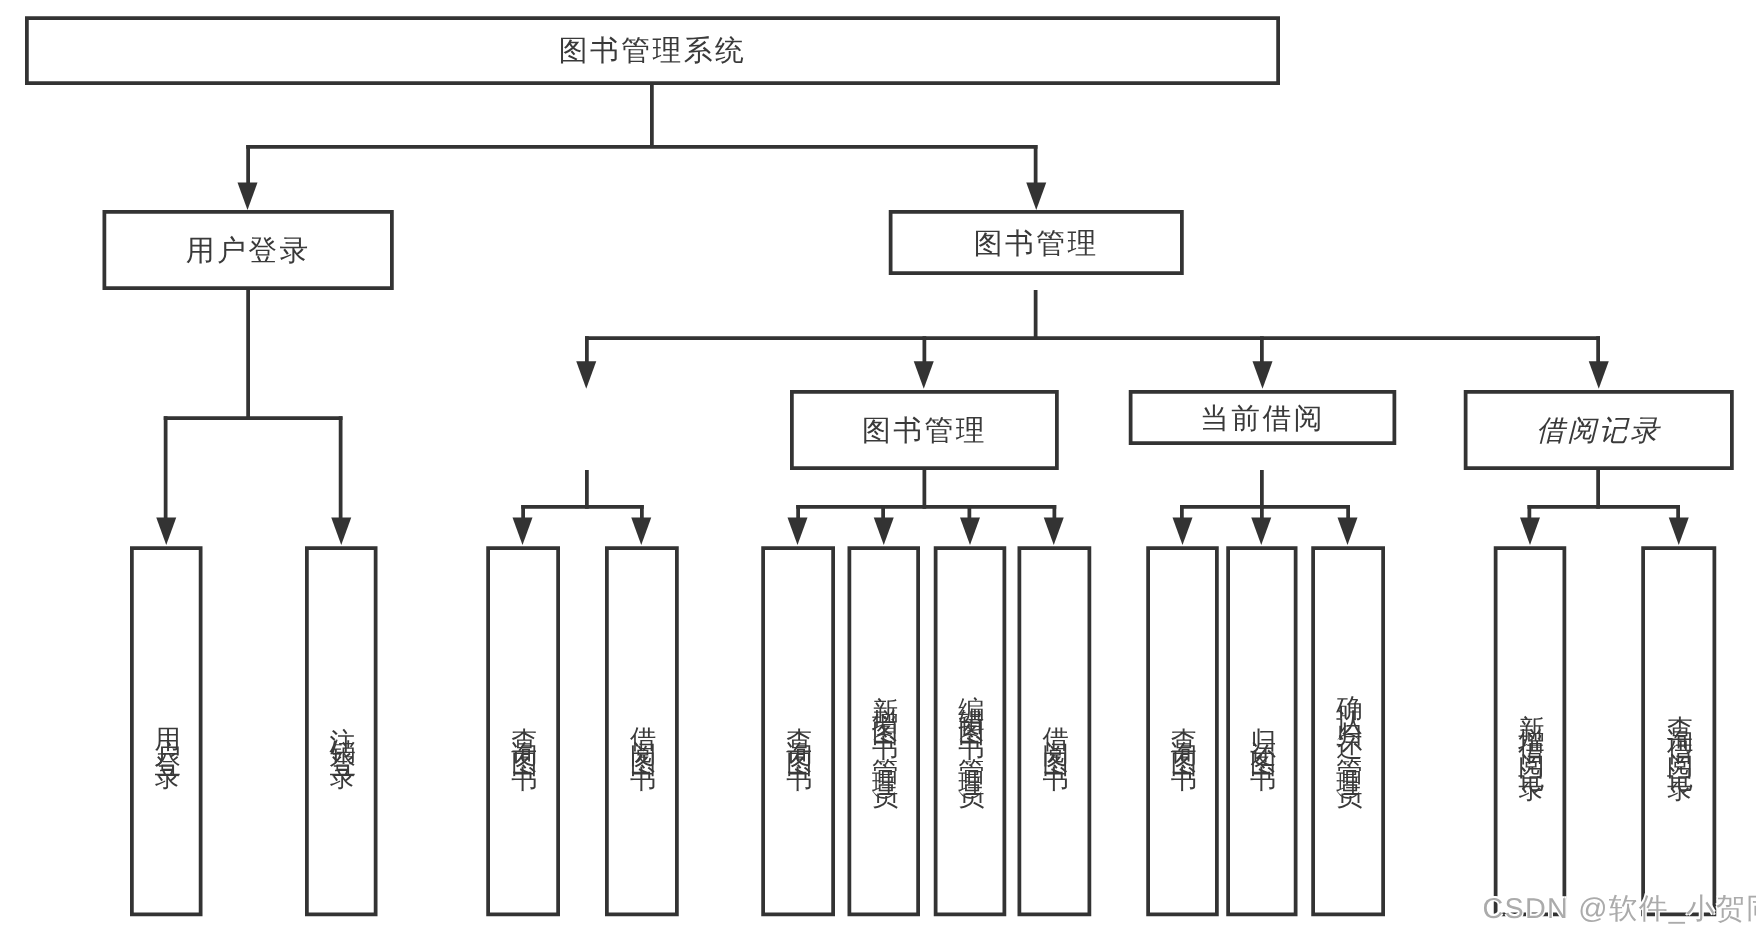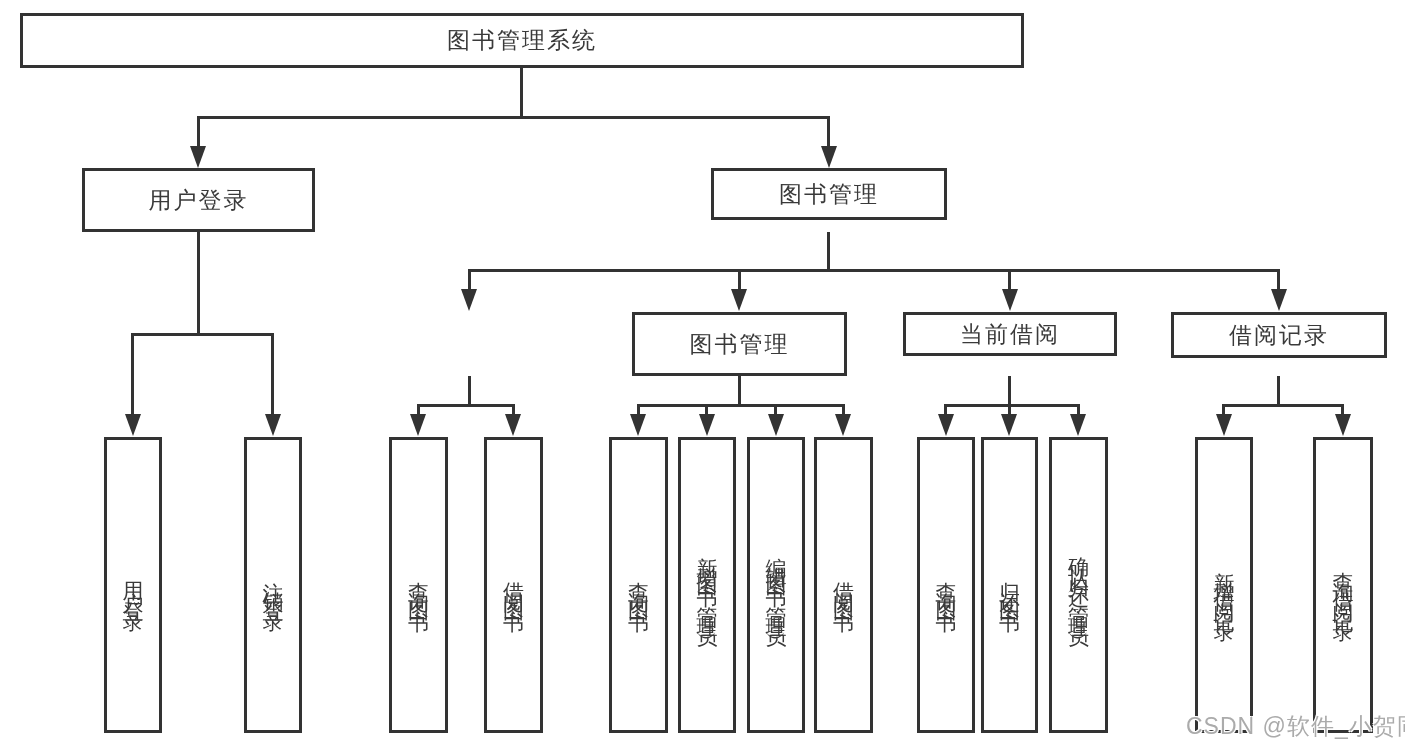--- a/index.html
+++ b/index.html
@@ -62,21 +62,21 @@
   <div class="vline" style="left:738px; top:269px; height:24px;"></div>
   <div class="vline" style="left:1008px; top:269px; height:24px;"></div>
   <div class="vline" style="left:1277px; top:269px; height:24px;"></div>
   <div class="arrow" style="left:461px; top:289px;"></div>
   <div class="arrow" style="left:731px; top:289px;"></div>
   <div class="arrow" style="left:1002px; top:289px;"></div>
   <div class="arrow" style="left:1271px; top:289px;"></div>
 
   <div class="box hbox" style="left:632px; top:312px; width:215px; height:64px;">图书管理</div>
   <div class="box hbox" style="left:903px; top:312px; width:214px; height:44px;">当前借阅</div>
-  <div class="box hbox" style="left:1171px; top:312px; width:216px; height:46px;">借阅记录</div>
+  <div class="box hbox" style="left:1171px; top:312px; width:216px; height:64px;font-style:italic;">借阅记录</div>
 
   <div class="vline" style="left:468px; top:376px; height:31px;"></div>
   <div class="hline" style="left:417px; top:404px; width:98px;"></div>
   <div class="vline" style="left:417px; top:404px; height:12px;"></div>
   <div class="vline" style="left:512px; top:404px; height:12px;"></div>
   <div class="arrow" style="left:410px; top:414px;"></div>
   <div class="arrow" style="left:505px; top:414px;"></div>
 
   <div class="vline" style="left:738px; top:376px; height:31px;"></div>
   <div class="hline" style="left:637px; top:404px; width:208px;"></div>

